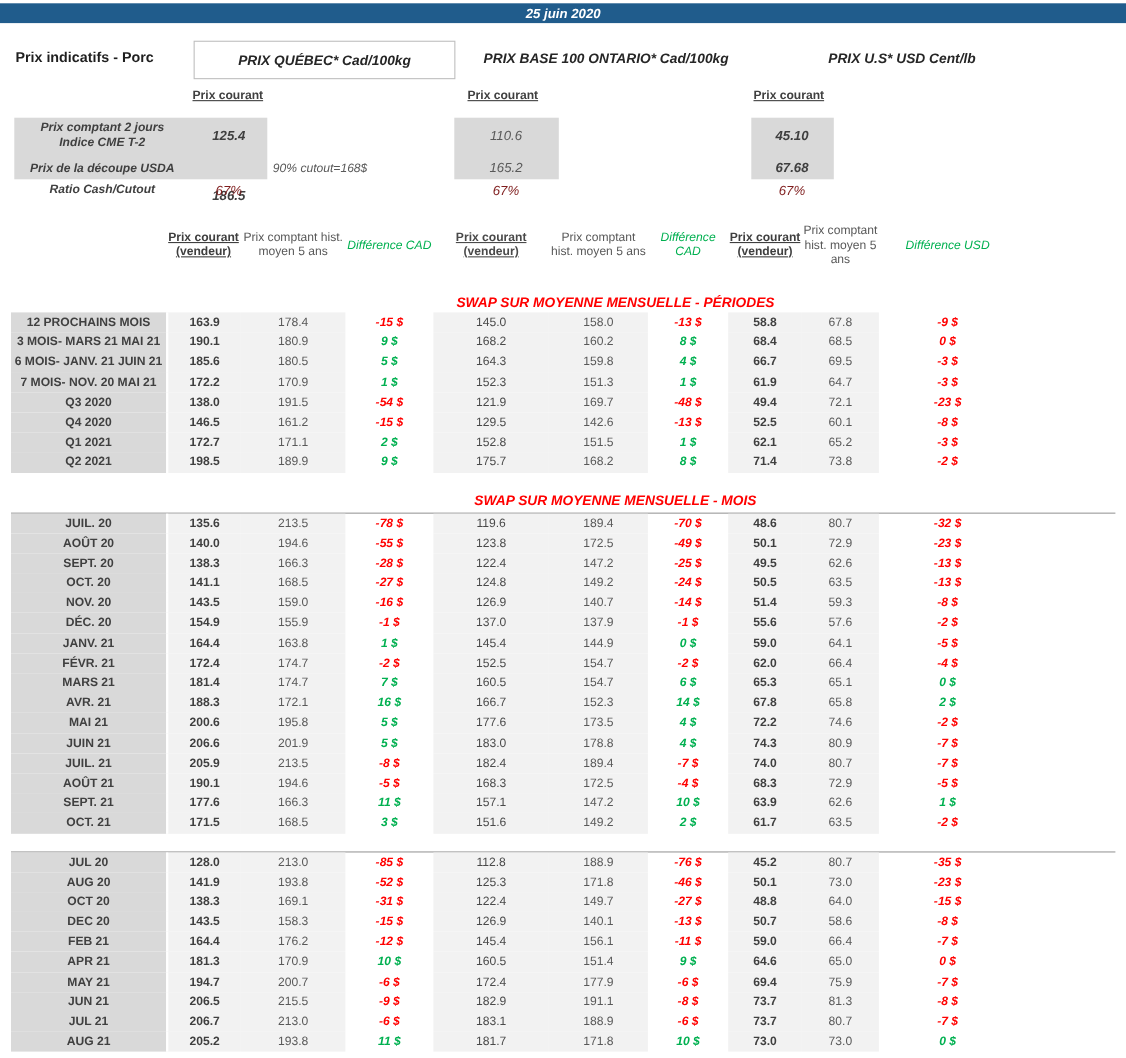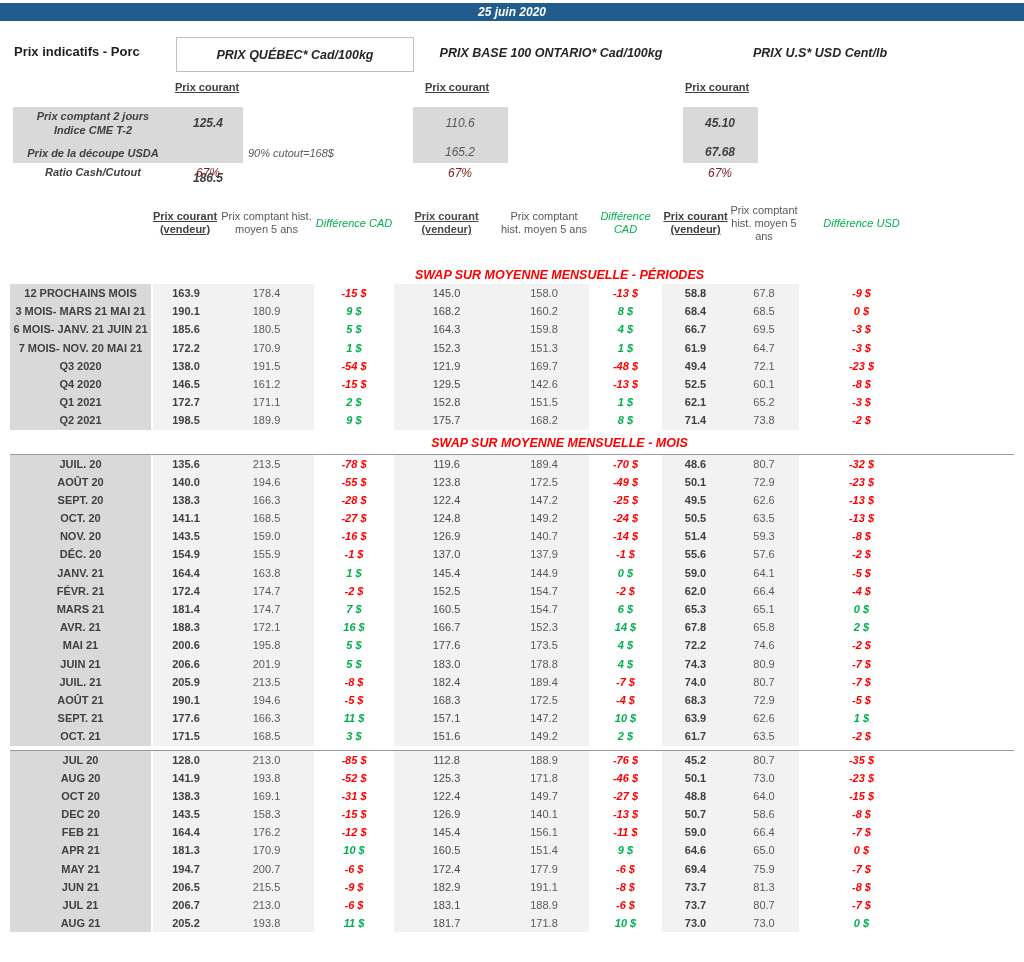--- a/index.html
+++ b/index.html
@@ -35,21 +35,21 @@
 
   
   .hdr{top:183px;left:10px;width:935px;height:80px;display:flex;align-items:center;
        font-size:11px;line-height:13px;text-align:center;color:#595959;}
   .hdr>div{flex:none;}
   .h-courant{font-weight:bold;color:#404040;text-decoration:underline;}
   .h-diff{font-style:italic;color:#00B050;}
 
   
   .sections{top:266px;left:10px;width:1004px;}
-  .sec+.sec{margin-top:4px;}
+  .sec+.sec{margin-top:16px;}
   .sec-title{height:18px;line-height:18px;text-align:center;padding-left:95px;
              color:#FF0000;font-weight:bold;font-style:italic;font-size:12.5px;white-space:nowrap;}
   .sec-rows.lined{border-top:1.5px solid #9a9a9a;margin-top:2px;}
   .trow{display:flex;height:18.2px;line-height:18.2px;font-size:11px;}
   .trow>div{flex:none;text-align:center;box-sizing:border-box;}
   .c-label{width:141px;background:#D9D9D9;font-weight:bold;color:#404040;white-space:nowrap;}
   .c-qc1{width:68px;background:#F2F2F2;border-left:2px solid #fff;font-weight:bold;color:#3f3f3f;}
   .c-qc2{width:95px;background:#F2F2F2;color:#595959;}
   .c-d1{width:80px;}
   .c-on1{width:105px;background:#F2F2F2;color:#4a4a4a;}

